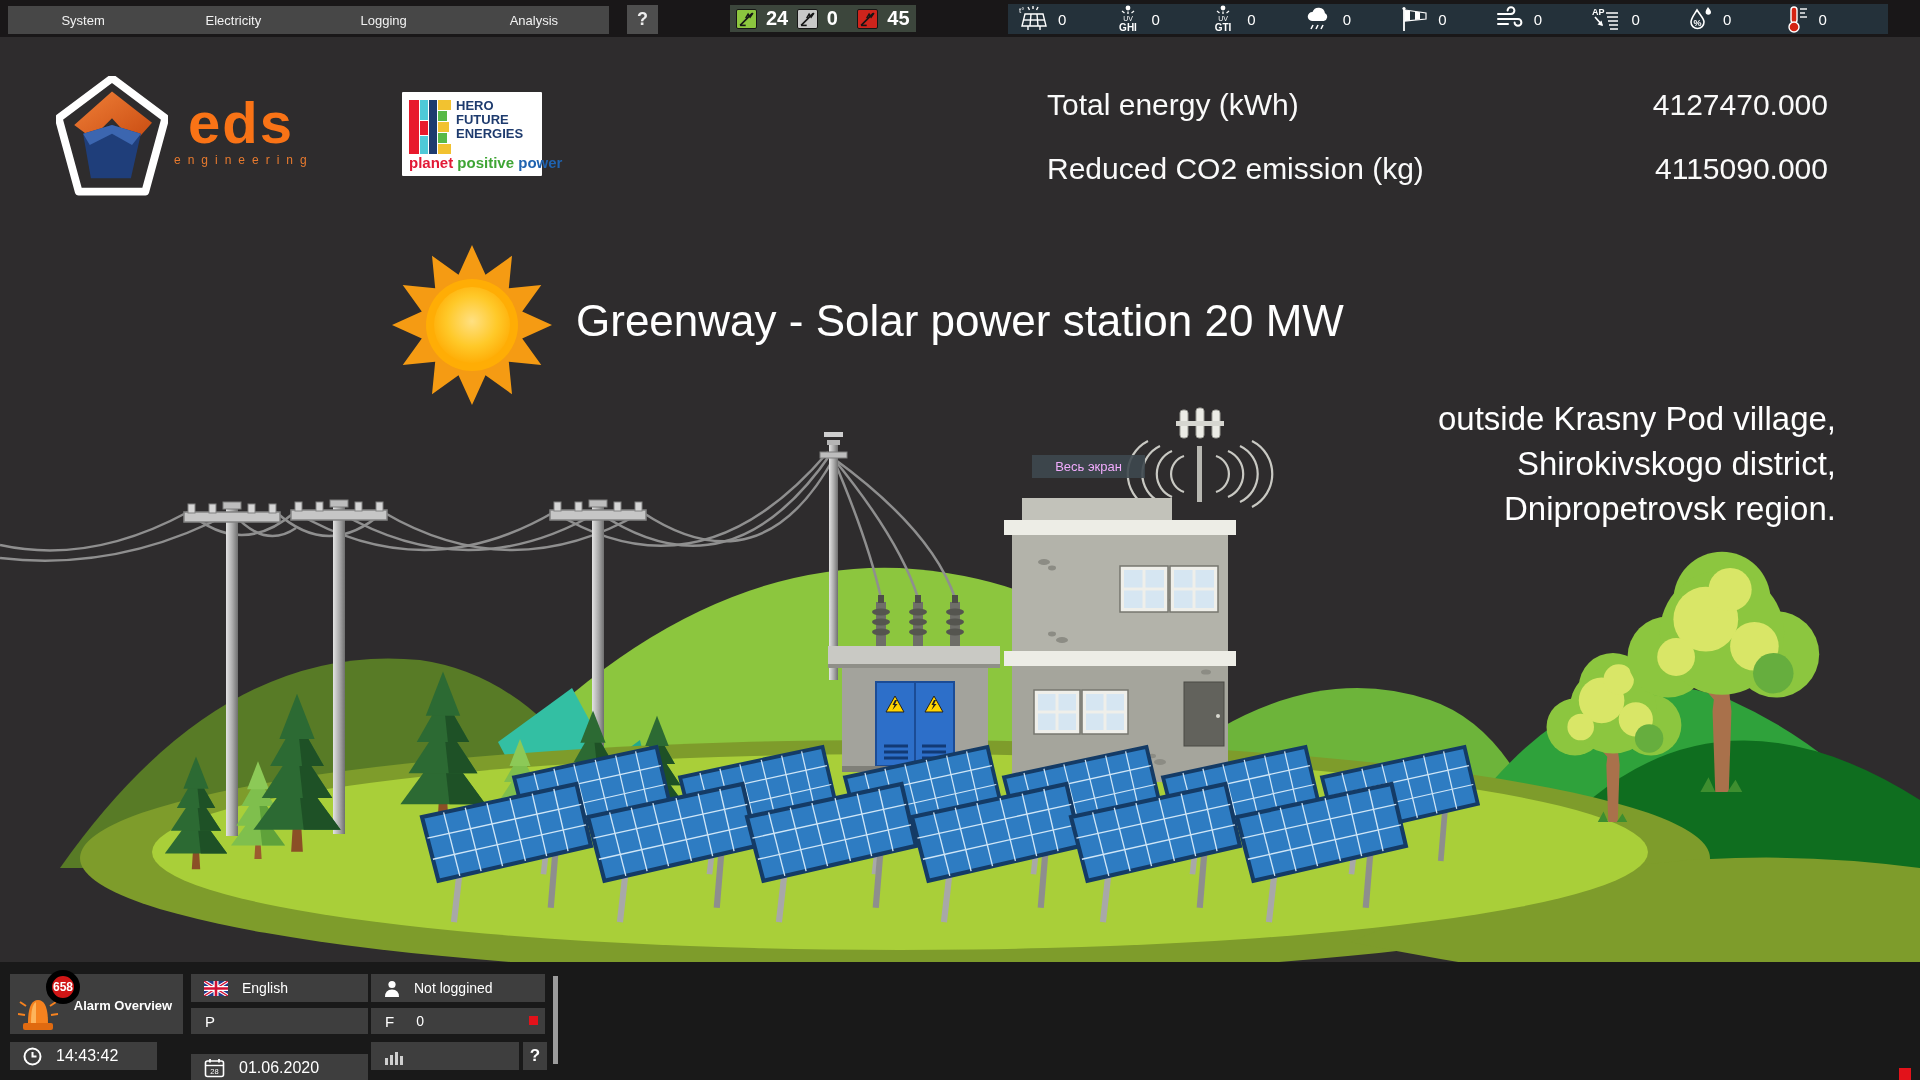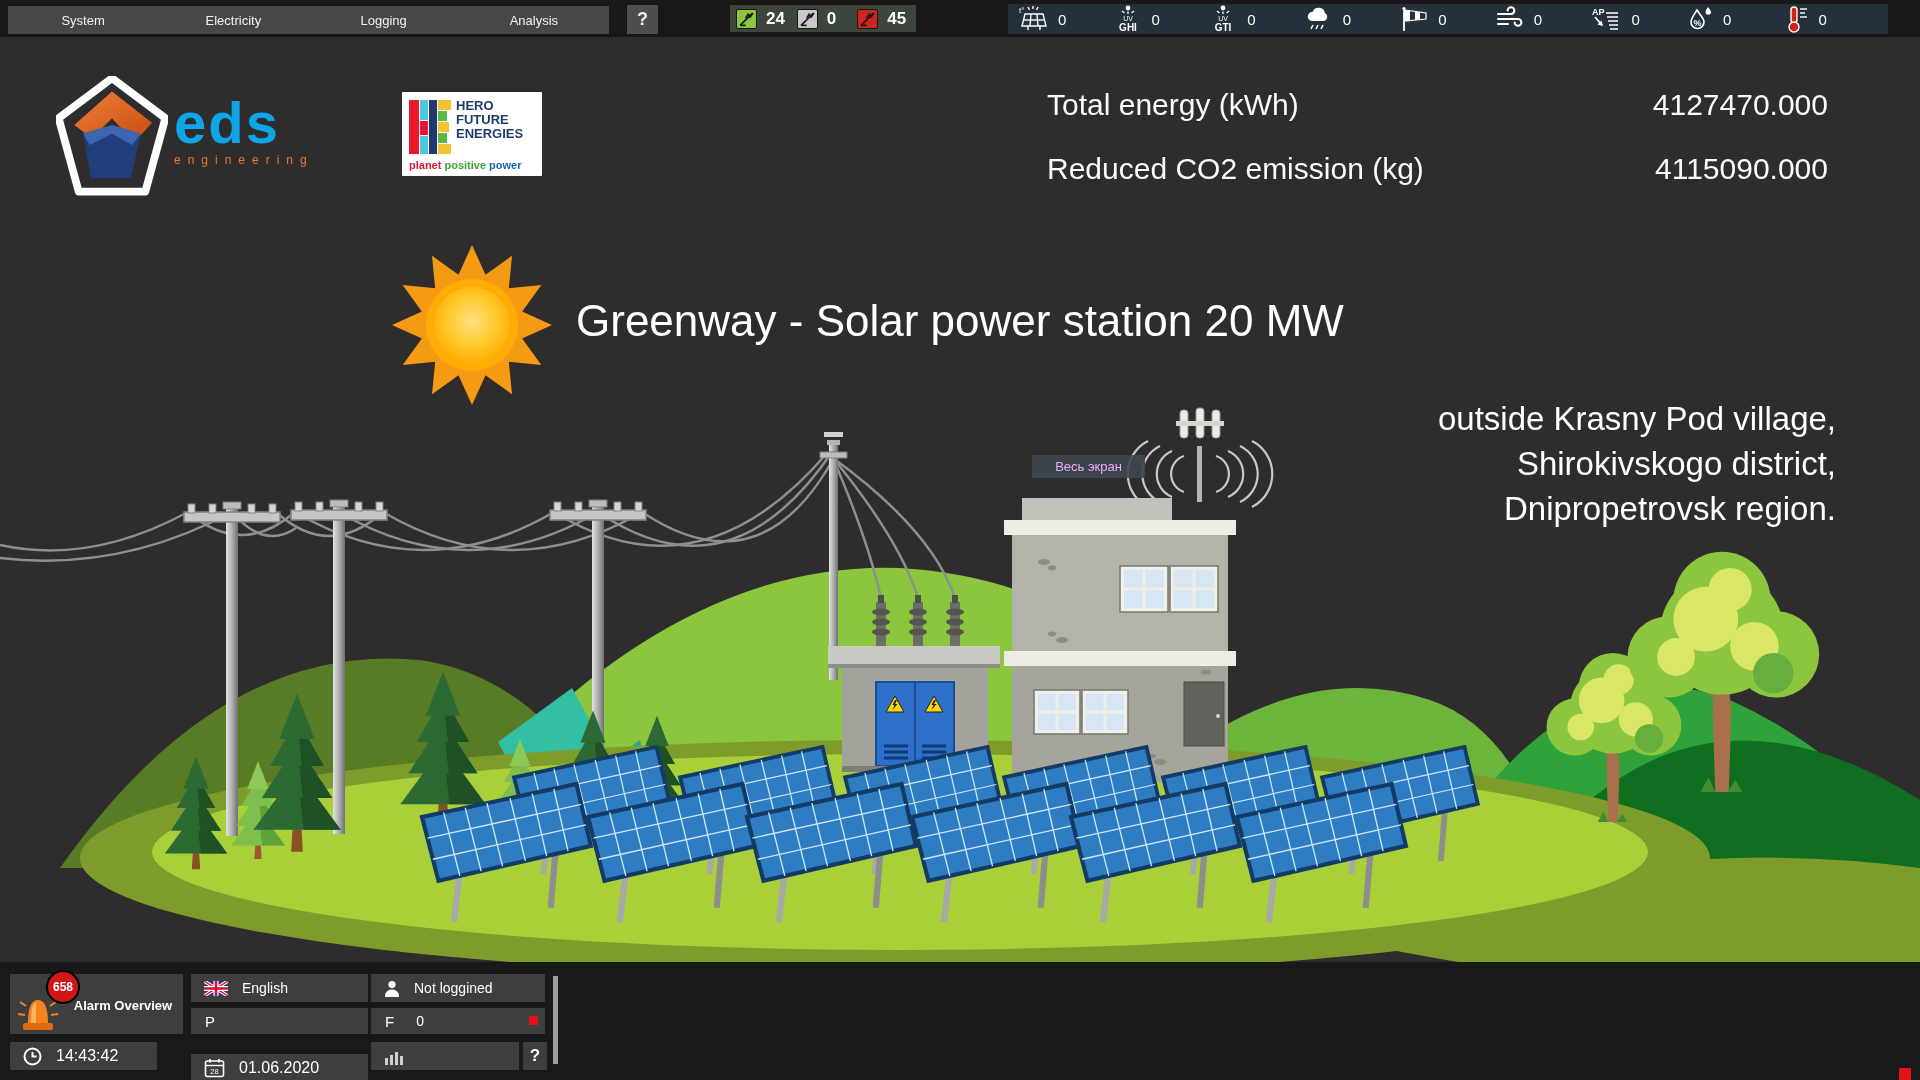--- a/index.html
+++ b/index.html
@@ -13,52 +13,52 @@
   .topband{left:0;top:0;width:1920px;height:37px;background:#191718}
   .menubar{left:8px;top:6px;width:601px;height:28px;background:#474747;display:flex}
   .menu-item{flex:1;display:flex;align-items:center;justify-content:center;
     font-size:13px;color:#F2F2F2;cursor:default}
   .help-btn-top{left:627px;top:5px;width:31px;height:29px;background:#4E4E4E;
     display:flex;align-items:center;justify-content:center;font-size:18px;font-weight:bold;color:#EDEDED}
 
   .counters{left:730px;top:5px;width:186px;height:27px;display:flex;align-items:center;padding:0 2px;box-sizing:border-box}
   .counter-cell{flex:1;display:flex;align-items:center;justify-content:flex-start;gap:9px;padding-left:4px}
   .counter-icon{width:21px;height:20px;border-radius:2px;display:inline-flex;align-items:center;justify-content:center;border:1px solid #161616;box-sizing:border-box}
-  .counter-val{font-size:17px;font-weight:600;color:#fff}
+  .counter-val{font-size:20px;font-weight:600;color:#fff}
 
   .weatherbar{left:1008px;top:4px;width:880px;height:30px;display:flex;align-items:center;padding:0 10px;box-sizing:border-box}
   .sensor{flex:1;display:flex;align-items:center;gap:10px;height:30px}
   .sensor svg{flex:none}
   .sensor-val{font-size:15px;color:#fff}
 
   
-  .eds-word{left:174px;top:94px;font-size:58px;font-weight:bold;color:#0ea5e9;letter-spacing:2px;line-height:58px}
+  .eds-word{left:188px;top:94px;font-size:58px;font-weight:bold;color:#f97316;letter-spacing:2px;line-height:58px}
   .eds-sub{left:174px;top:153px;font-size:12px;color:#E87A2E;letter-spacing:7px}
   .hfe-box{left:402px;top:92px;width:140px;height:84px;background:#fff;border-radius:1px}
   .hfe-text{position:absolute;left:54px;top:7px;font-size:13px;line-height:14px;font-weight:bold;color:#1E3B6E}
-  .hfe-tag{position:absolute;left:7px;bottom:5px;font-size:11px;font-weight:bold;white-space:nowrap}
+  .hfe-tag{position:absolute;left:7px;bottom:5px;font-size:15px;font-weight:bold;white-space:nowrap}
   .tag-red{color:#E21936}.tag-green{color:#3FA535}.tag-blue{color:#1F63B0}
 
   
   .metric-label{font-size:30px;color:#FAFAFA}
   .metric-value{font-size:30px;color:#FAFAFA;text-align:right}
 
   
   .hero-title{left:576px;top:296px;font-size:44px;color:#FFFFFF}
   .hero-loc{right:84px;top:396px;font-size:33px;text-align:right;line-height:45px;color:#FFFFFF}
   .fs-tooltip{left:1032px;top:455px;width:113px;height:23px;background:rgba(62,72,79,.9);
     color:#f0abfc;font-size:13px;display:flex;align-items:center;justify-content:center}
 
   
   .footer{left:0;top:962px;width:1920px;height:118px;background:#191919}
   .fbtn{position:absolute;background:#3E3E3E;display:flex;align-items:center;color:#fff}
   .alarm-btn{left:10px;top:12px;width:173px;height:60px}
   .alarm-label{position:absolute;left:58px;top:24px;width:110px;text-align:center;font-size:13px;font-weight:bold}
   .alarm-badge{position:absolute;left:36px;top:-4px;width:34px;height:34px;border-radius:50%;
-    background:#D01616;border:2px solid #000000;box-sizing:border-box;display:flex;align-items:center;justify-content:center;
+    background:#D01616;border:6px solid #000000;box-sizing:border-box;display:flex;align-items:center;justify-content:center;
     font-size:12px;font-weight:bold;color:#fff}
   .lang-btn{left:191px;top:12px;width:177px;height:28px}
   .p-btn{left:191px;top:46px;width:177px;height:26px}
   .user-btn{left:371px;top:12px;width:174px;height:28px}
   .f-field{left:371px;top:46px;width:174px;height:26px}
   .time-field{left:10px;top:80px;width:147px;height:28px}
   .date-field{left:191px;top:92px;width:177px;height:28px}
   .chart-btn{left:371px;top:80px;width:148px;height:28px}
   .help-btn-footer{left:523px;top:80px;width:24px;height:28px;justify-content:center;font-size:17px;font-weight:bold}
   .fbtn .ic{margin-left:13px;flex:none;display:inline-flex}

